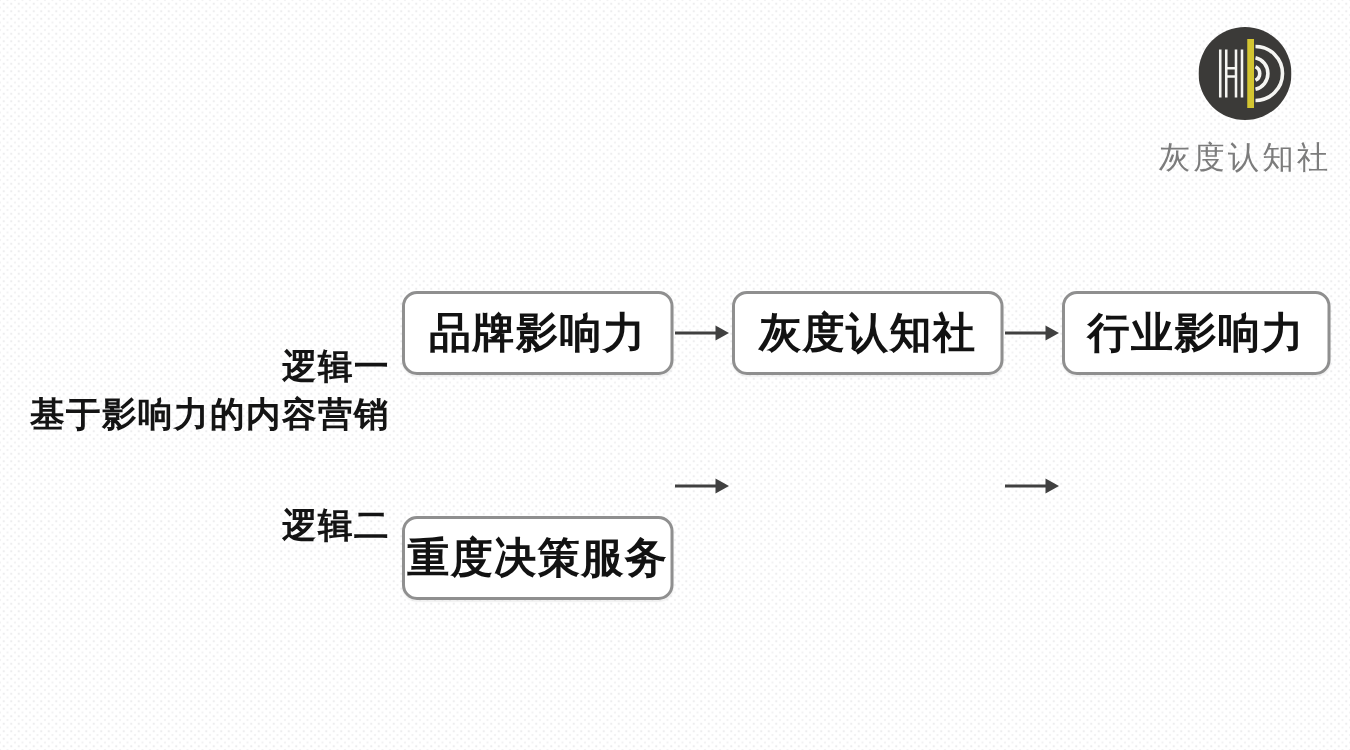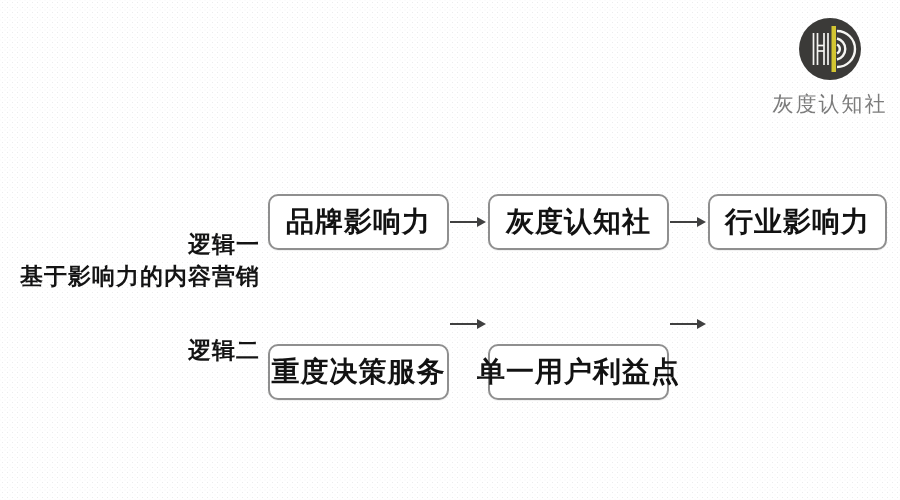--- a/index.html
+++ b/index.html
@@ -95,20 +95,19 @@
 
   <div class="row-label r2">
     <div>逻辑二</div>
   </div>
 
   <div class="flow-box r1-b c1">品牌影响力</div>
   <div class="flow-box r1-b c2">灰度认知社</div>
   <div class="flow-box r1-b c3">行业影响力</div>
 
   <div class="flow-box r2-b c1">重度决策服务</div>
-  <div class="flow-box r2-b c2">单一用户利益点</div>
 
   <div class="arrow a-r1 a-g1"></div>
   <div class="arrow a-r1 a-g2"></div>
   <div class="arrow a-r2 a-g1"></div>
   <div class="arrow a-r2 a-g2"></div>
 
 </div>
 
 </body></html>

